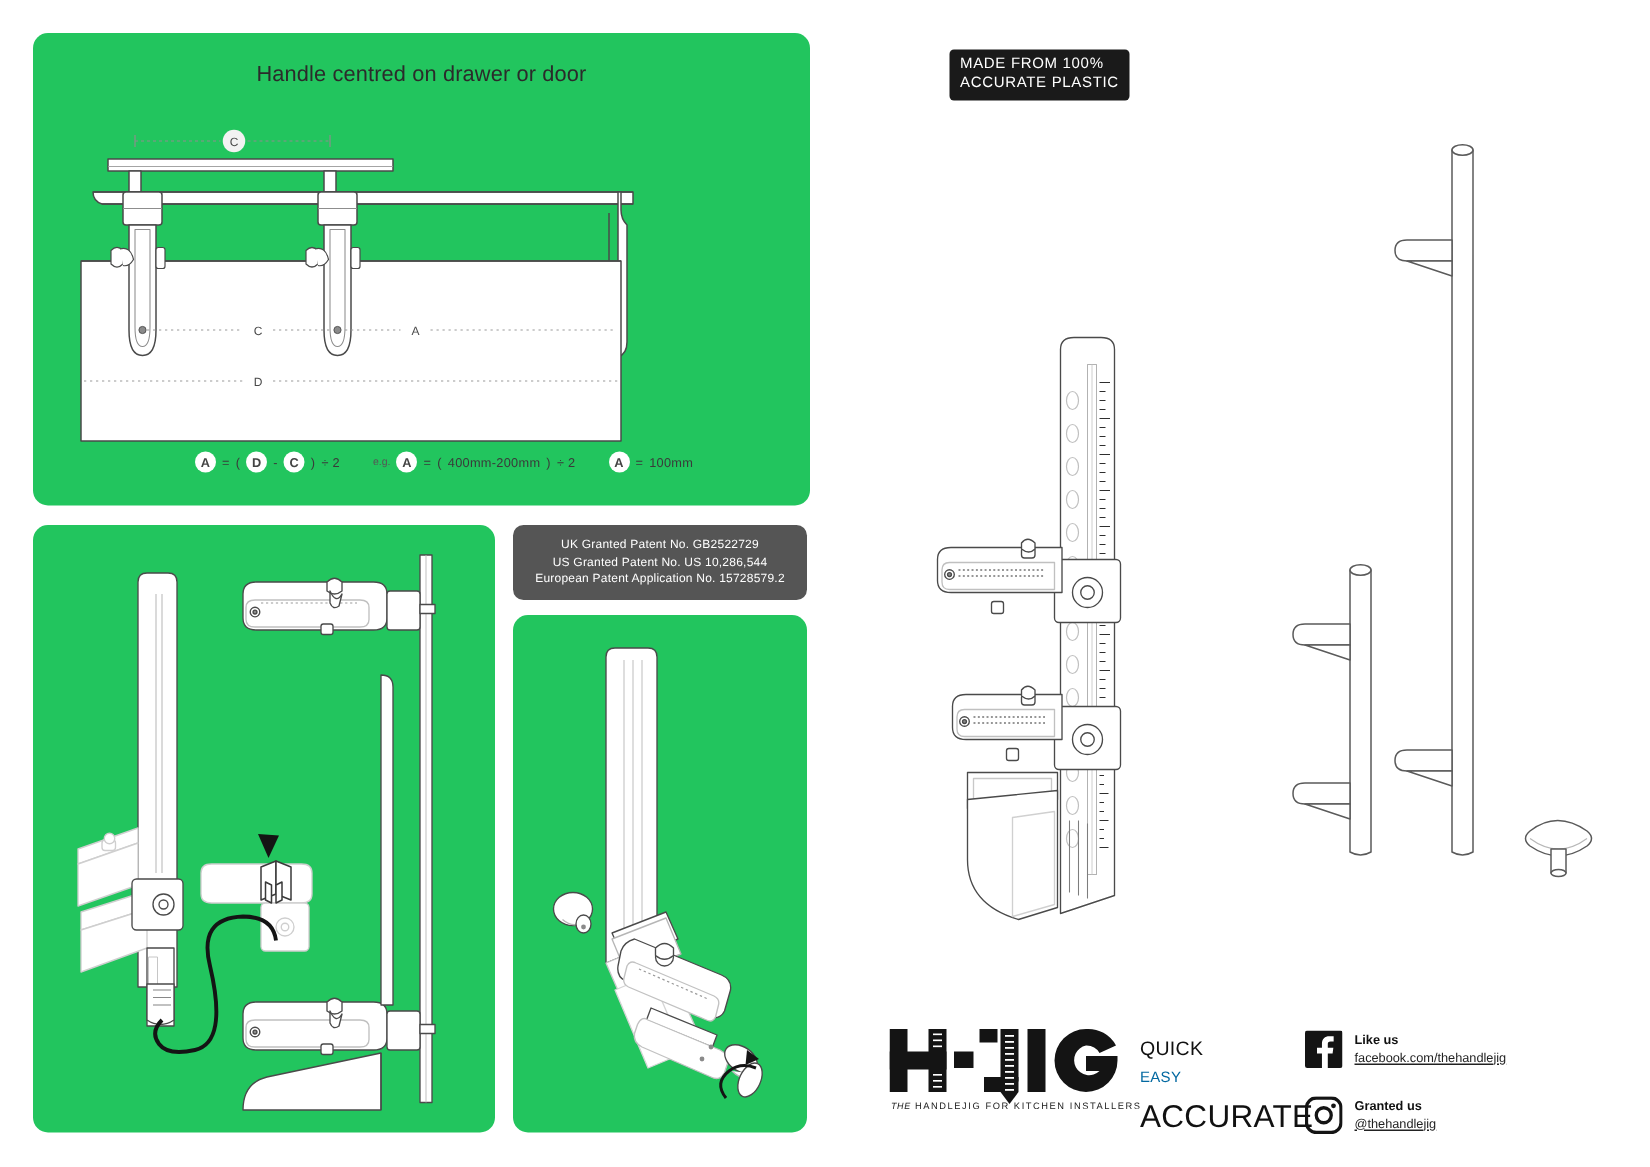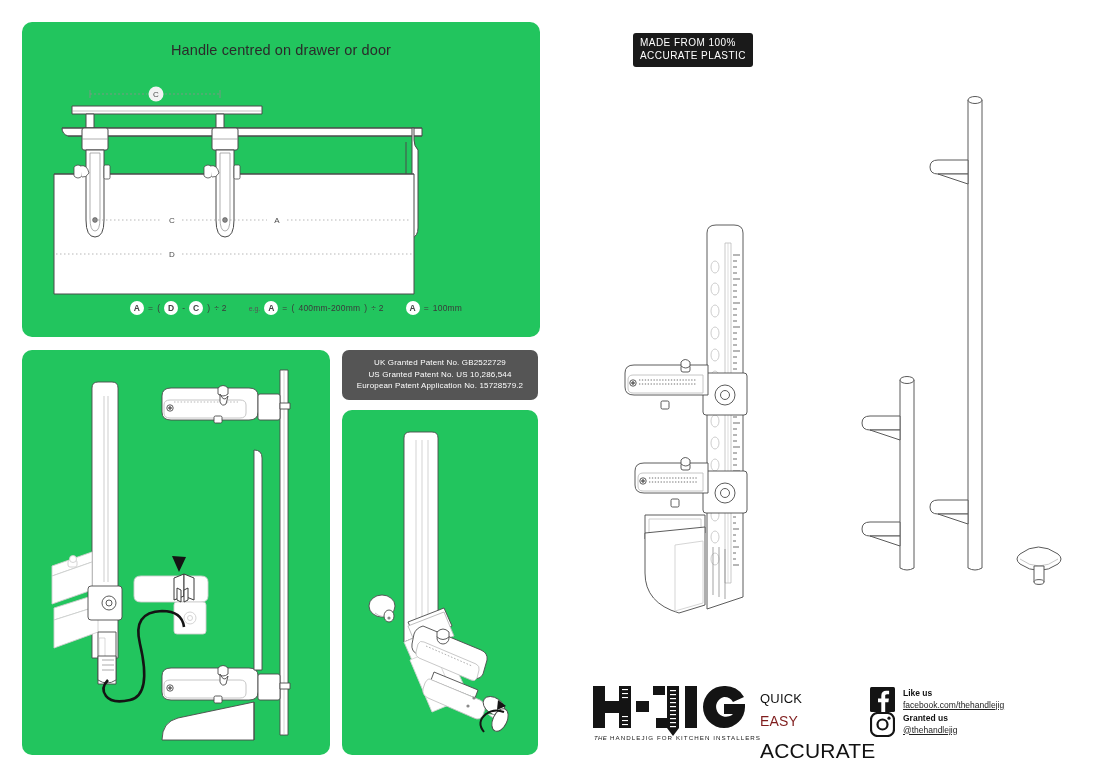--- a/index.html
+++ b/index.html
@@ -72,23 +72,23 @@
   #logo-block{position:absolute;left:566px;top:8px;width:155px;height:68px;}
   #logo-wordmark{position:absolute;left:0;top:0;width:155px;height:52px;}
   #logo-tagline{
     position:absolute;left:1px;top:50px;width:155px;
     font-size:6.2px;letter-spacing:1.05px;color:#1a1a1a;
     white-space:nowrap;
   }
   #logo-tagline .ital{font-style:italic;font-size:6px;letter-spacing:.4px;}
   #benefits{position:absolute;left:733px;top:13px;display:flex;flex-direction:column;gap:2px;}
   #benefits .b1{font-size:13px;color:#111;letter-spacing:.2px;line-height:1.55;}
-  #benefits .b2{font-size:14px;color:#7f1d1d;letter-spacing:.2px;line-height:1.55;}
+  #benefits .b2{font-size:10px;color:#0369a1;letter-spacing:.2px;line-height:1.55;}
   #benefits .b3{font-size:21px;color:#111;letter-spacing:.2px;line-height:1.55;}
-  #social{position:absolute;left:843px;top:11px;display:flex;flex-direction:column;gap:0;}
+  #social{position:absolute;left:843px;top:11px;display:flex;flex-direction:column;gap:19px;}
   .social-row{display:flex;align-items:center;gap:8px;}
   .social-icon{width:25px;height:25px;flex:0 0 25px;}
   .social-text .t1{font-size:8.5px;font-weight:bold;color:#111;line-height:1.35;}
   .social-text .t2{font-size:8.5px;color:#222;line-height:1.35;text-decoration:underline;}
   #made-uk{position:absolute;left:1024px;top:8px;width:58px;}
   #made-uk .mline{font-size:9.5px;color:#111;line-height:1.32;letter-spacing:.2px;white-space:nowrap;}
   #uk-flag{margin-top:3px;width:55px;height:31px;}
 </style>
 </head>
 <body>

